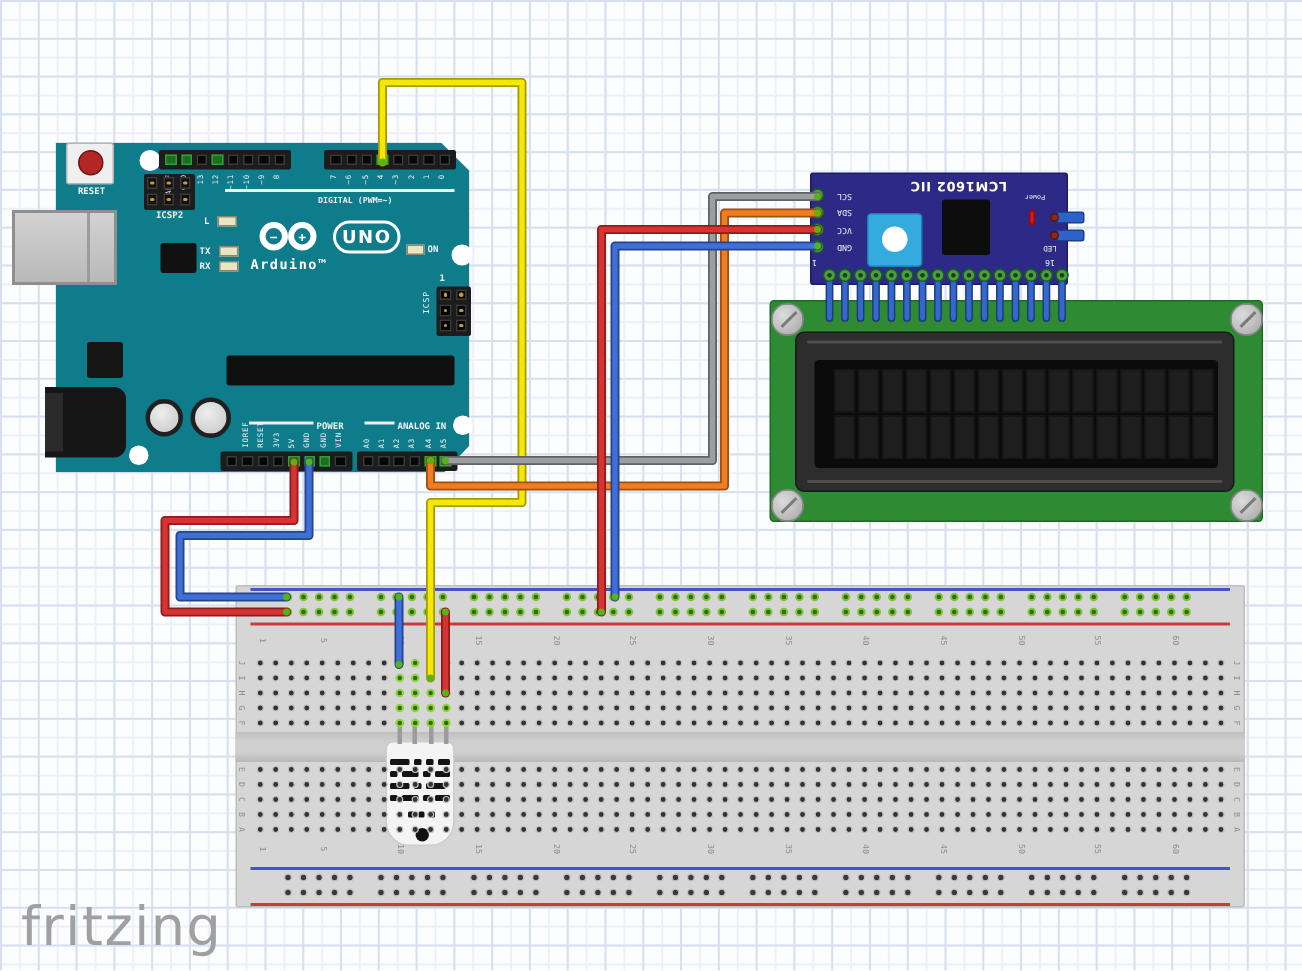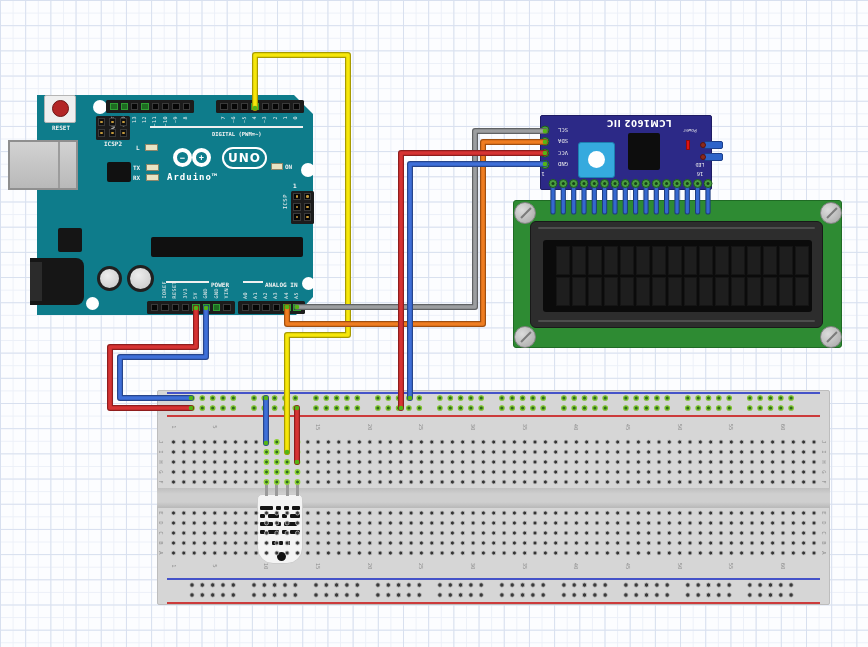--- a/index.html
+++ b/index.html
@@ -1338,13 +1338,14 @@
         <circle cx="266" cy="443" r="2.3" fill="#54b514"></circle>
       </g>
       <g>
         <polyline points="297,408 297,462" fill="none" stroke="#8f1d1d" stroke-width="6" stroke-linecap="round" stroke-linejoin="round"></polyline>
         <polyline points="297,408 297,462" fill="none" stroke="#d63333" stroke-width="3.6" stroke-linecap="round" stroke-linejoin="round"></polyline>
         <circle cx="297" cy="408" r="2.3" fill="#54b514"></circle>
         <circle cx="297" cy="462" r="2.3" fill="#54b514"></circle>
       </g>
     </svg>
 
+  <div class="abs" id="watermark">fritzing</div>
 </div>
 
 </body></html>

